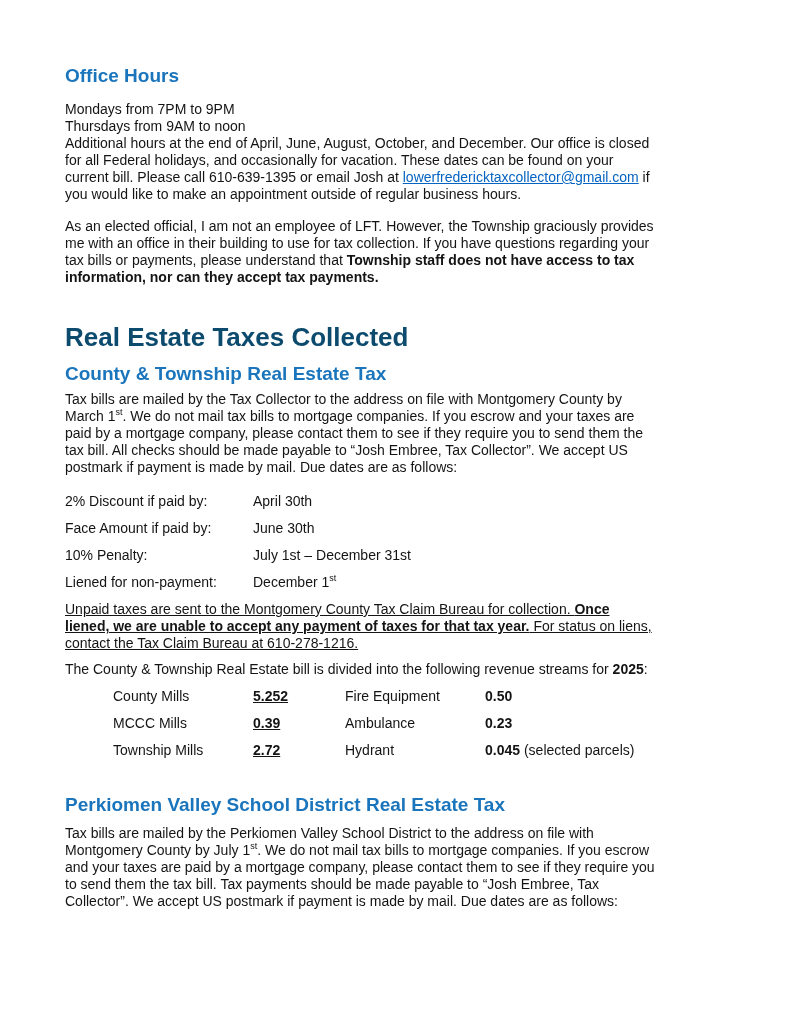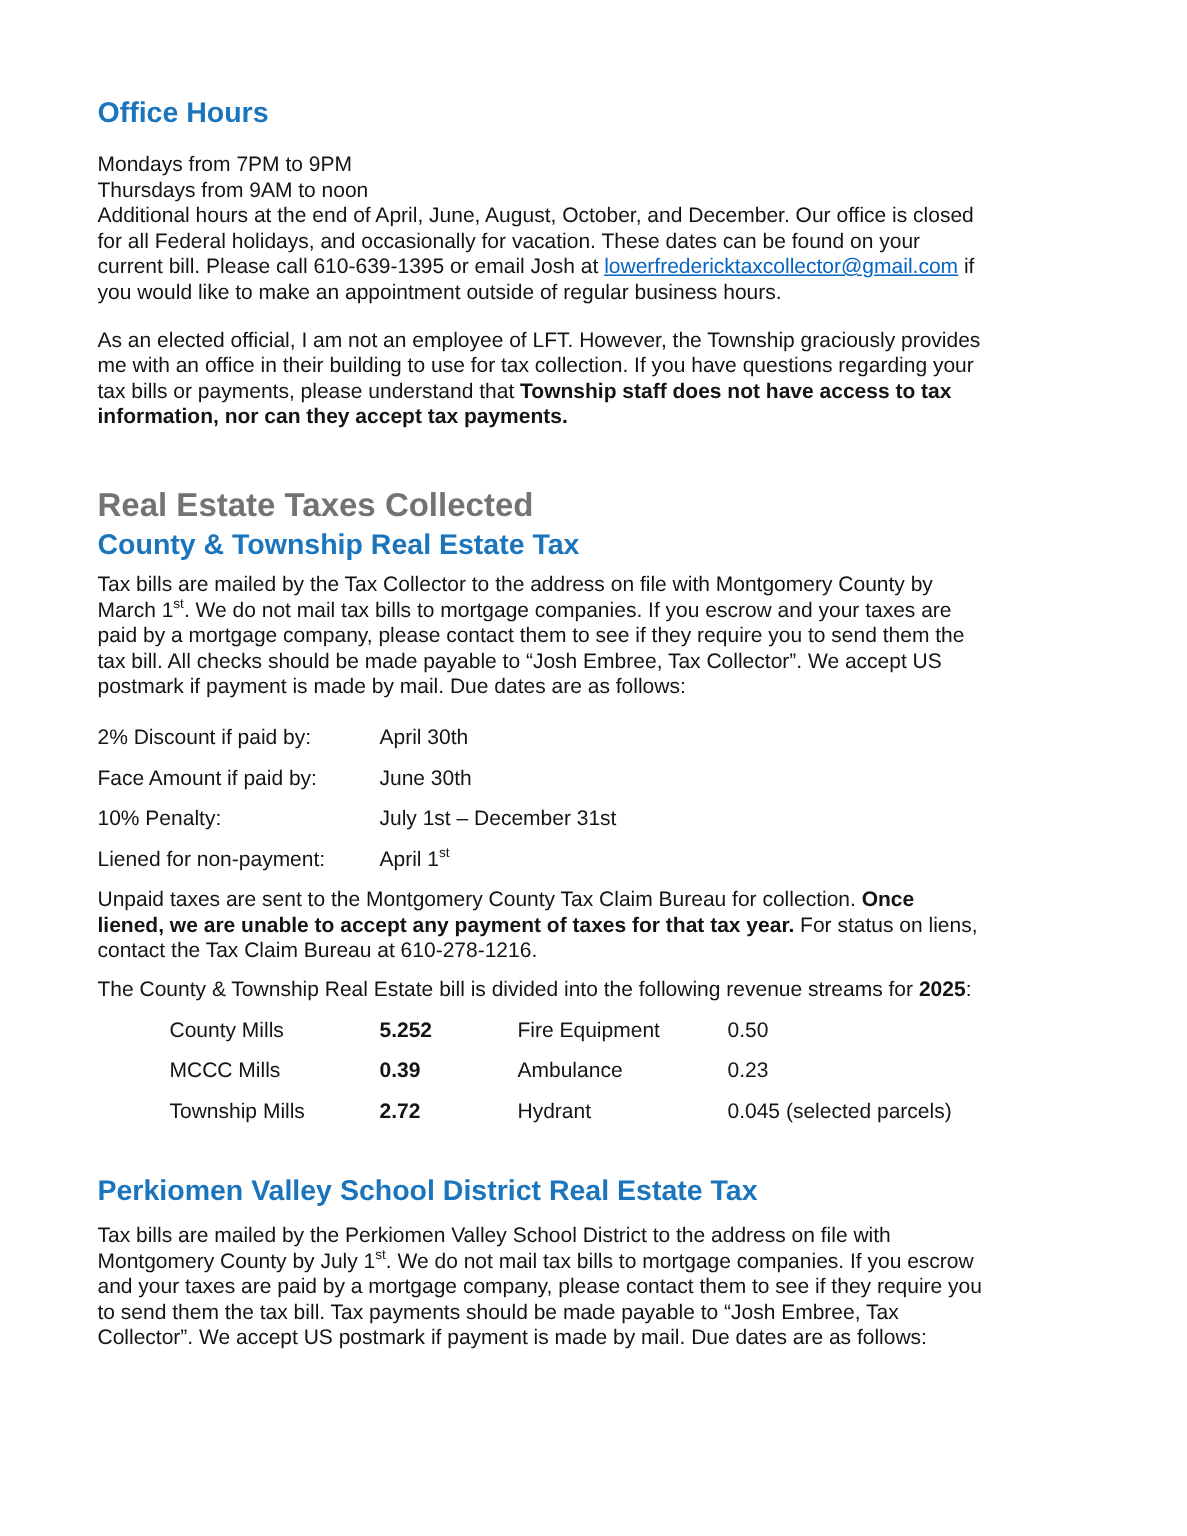--- a/index.html
+++ b/index.html
@@ -22,42 +22,42 @@
     line-height: 17px;
     color: #141414;
   }
   h2.section-heading {
     font-size: 19px;
     line-height: 23px;
     font-weight: bold;
     color: #1b75bc;
   }
   h1.page-title {
-    font-size: 22px;
+    font-size: 26px;
     line-height: 30px;
     font-weight: bold;
-    color: #737373;
-    margin-bottom: 0;
+    color: #0c4a6e;
+    margin-bottom: 10px;
   }
   .oh-heading { margin-bottom: 14px; }
   .hours-block { margin-bottom: 15px; }
   .disclaimer { margin-bottom: 36px; }
   .county-heading { margin-bottom: 6px; }
   .county-intro { margin-bottom: 17px; }
   .due-dates { margin-bottom: 4px; }
   .due-row { height: 17px; margin-bottom: 10px; }
   .due-row .due-label { display: inline-block; width: 188px; }
-  .lien-warning { margin-bottom: 9px; }
+  .lien-warning { margin-bottom: 9px; text-decoration: underline; }
   .revenue-intro { margin-bottom: 10px; }
   .revenue-table { margin-bottom: 34px; }
   .revenue-row { height: 17px; margin-bottom: 10px; }
   .revenue-row .rl1 { display: inline-block; width: 140px; margin-left: 48px; }
-  .revenue-row .rv1 { display: inline-block; width: 92px; font-weight: bold; }
+  .revenue-row .rv1 { display: inline-block; width: 92px; font-weight: bold; text-decoration: underline; }
   .revenue-row .rl2 { display: inline-block; width: 140px; }
-  .revenue-row .rv2 { font-weight: normal; }
+  .revenue-row .rv2 { font-weight: bold; }
   .pvsd-heading { margin-bottom: 9px; }
   .bold { font-weight: bold; }
   sup.ord {
     font-size: 9px;
     line-height: 0;
     vertical-align: super;
   }
   a.email-link {
     color: #0563c1;
     text-decoration: underline;
@@ -89,21 +89,21 @@
     <div class="body-text due-row">
       <span class="due-label">2% Discount if paid by:</span><span>April 30th</span>
     </div>
     <div class="body-text due-row">
       <span class="due-label">Face Amount if paid by:</span><span>June 30th</span>
     </div>
     <div class="body-text due-row">
       <span class="due-label">10% Penalty:</span><span>July 1st – December 31st</span>
     </div>
     <div class="body-text due-row">
-      <span class="due-label">Liened for non-payment:</span><span>April 1</span><sup class="ord">st</sup>
+      <span class="due-label">Liened for non-payment:</span><span>December 1</span><sup class="ord">st</sup>
     </div>
   </div>
 
   <p class="body-text lien-warning"><span>Unpaid taxes are sent to the Montgomery County Tax Claim Bureau for collection. </span><span class="bold">Once liened, we are unable to accept any payment of taxes for that tax year.</span><span> For status on liens, contact the Tax Claim Bureau at 610-278-1216.</span></p>
 
   <p class="body-text revenue-intro"><span>The County &amp; Township Real Estate bill is divided into the following revenue streams for </span><span class="bold">2025</span><span>:</span></p>
 
   <div class="revenue-table">
     <div class="body-text revenue-row">
       <span class="rl1">County Mills</span><span class="rv1">5.252</span><span class="rl2">Fire Equipment</span><span class="rv2">0.50</span><span></span>

